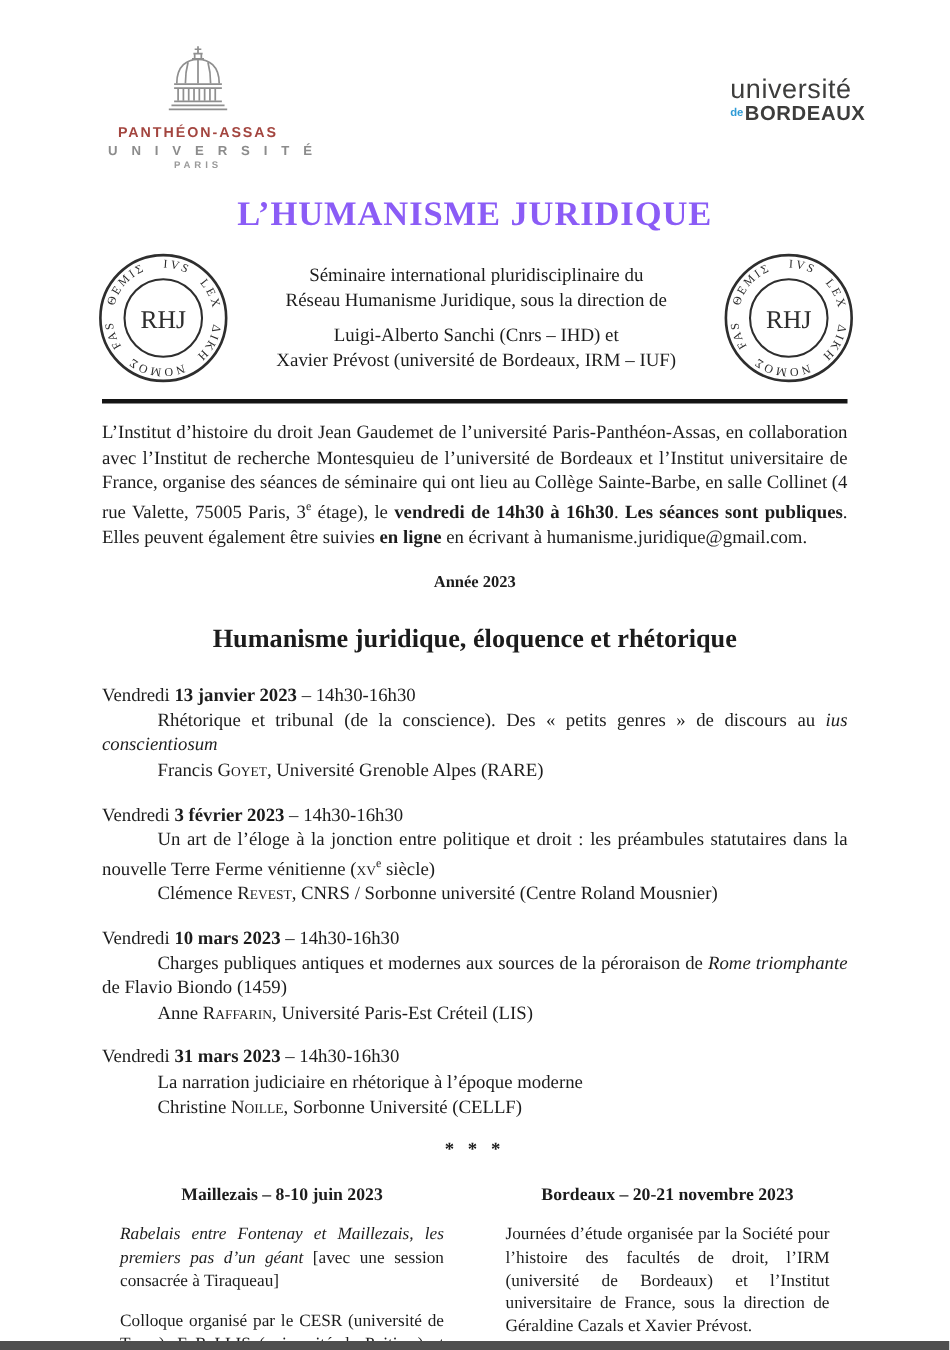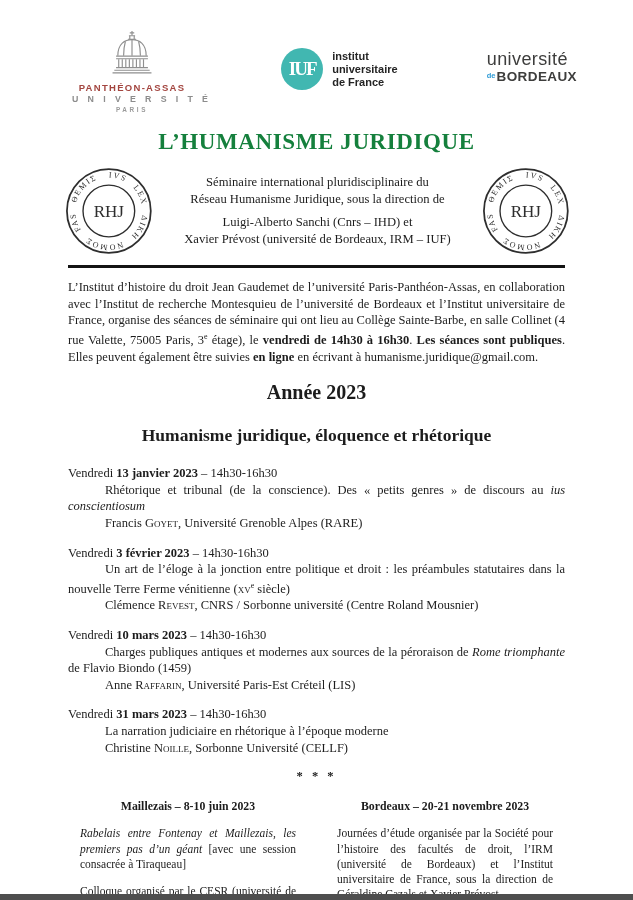--- a/index.html
+++ b/index.html
@@ -32,37 +32,37 @@
   .bdx-univ { font-family:"Liberation Sans",sans-serif; font-size:18px; color:#3d3d3c;
               letter-spacing:0.4px; line-height:18px; }
   .bdx-line2 { text-align:right; margin-top:-1px; }
   .bdx-de { color:#2e9bd6; font-size:7.5px; font-weight:700; vertical-align:3px;
             font-family:"Liberation Sans",sans-serif; margin-right:1px; }
   .bdx-bold { font-family:"Liberation Sans",sans-serif; font-weight:700; font-size:13.5px;
               color:#3d3d3c; letter-spacing:0.4px; }
 
   
   .doc-title { text-align:center; font-size:23px; font-weight:700; margin:16px 0 0;
-               letter-spacing:0.6px; color:#15803d; }
+               letter-spacing:0.6px; color:#8b5cf6; }
 
   
   .intro-row { display:flex; justify-content:space-between; align-items:center;
                padding:10px 62px 0 64px; }
   .intro-text { width:336px; text-align:center; font-size:12.6px; line-height:17px; }
   .intro-b2 { margin-top:6px; }
 
   
   .thick-rule { border:none; border-top:3px solid #141414; margin:8px 68px 0; }
 
   
   .lead { margin:11px 68px 0; text-align:justify; font-size:12.5px; line-height:16.6px; }
   .lead b, .session b { font-weight:700; }
   sup { font-size:8px; }
 
-  .year-heading { text-align:center; font-size:20px; font-weight:700; margin-top:16px; }
+  .year-heading { text-align:center; font-size:11px; font-weight:700; margin-top:16px; }
   .main-heading { text-align:center; font-size:17.5px; font-weight:700; margin-top:21px; }
 
   
   .sessions { margin:19px 68px 0; font-size:12.5px; line-height:16.6px; }
   .session { margin-bottom:13px; }
   .session-title { text-align:justify; text-indent:37px; margin:0; }
   .speaker { margin-left:37px; }
   .sc { font-variant:small-caps; }
 
   .stars { text-align:center; font-size:12.5px; font-weight:700; letter-spacing:3px;
@@ -91,28 +91,20 @@
         <path d="M32 10.8 V29 M24.5 13 C23 18.5 22.5 23.5 22.5 29 M39.5 13 C41 18.5 41.5 23.5 41.5 29"></path>
         <path d="M14 29.5 H50 M14 32.5 H50"></path>
         <path d="M17 33 V42 M21 33 V42 M25 33 V42 M29 33 V42 M33 33 V42 M37 33 V42 M41 33 V42 M45 33 V42"></path>
         <path d="M14 42.5 H50 M12 45.5 H52 M10 48.5 H54"></path>
       </svg>
       <div class="assas-name">PANTHÉON-ASSAS</div>
       <div class="assas-univ">U N I V E R S I T É</div>
       <div class="assas-paris">PARIS</div>
     </div>
 
-    <div class="logo-iuf">
-      <div class="iuf-circle">IUF</div>
-      <div class="iuf-text">
-        <div>institut</div>
-        <div>universitaire</div>
-        <div>de France</div>
-      </div>
-    </div>
 
     <div class="logo-bdx">
       <div class="bdx-univ">université</div>
       <div class="bdx-line2"><span class="bdx-de">de</span><span class="bdx-bold">BORDEAUX</span></div>
     </div>
   </div>
 
   <h1 class="doc-title">L’HUMANISME JURIDIQUE</h1>
 
   <div class="intro-row">

